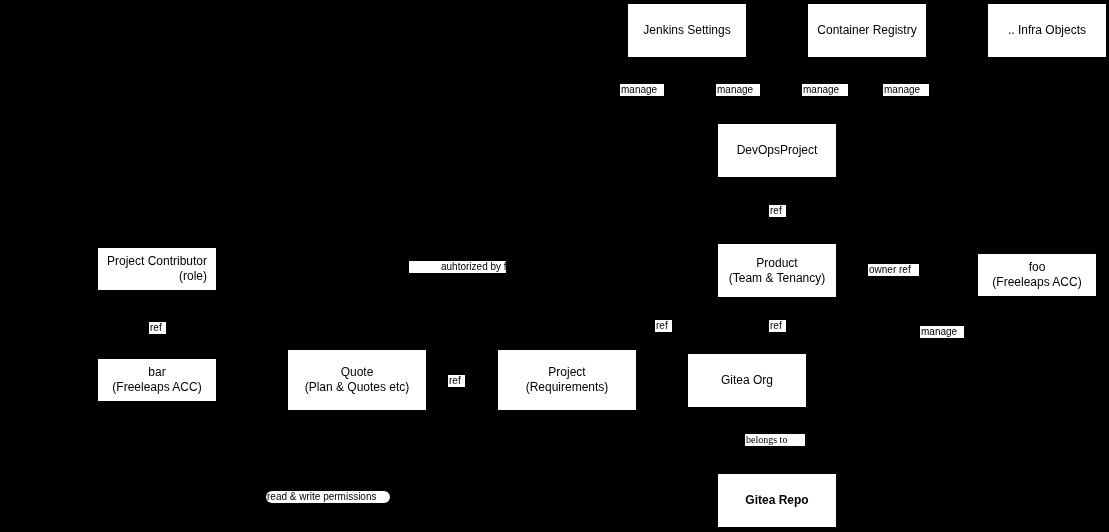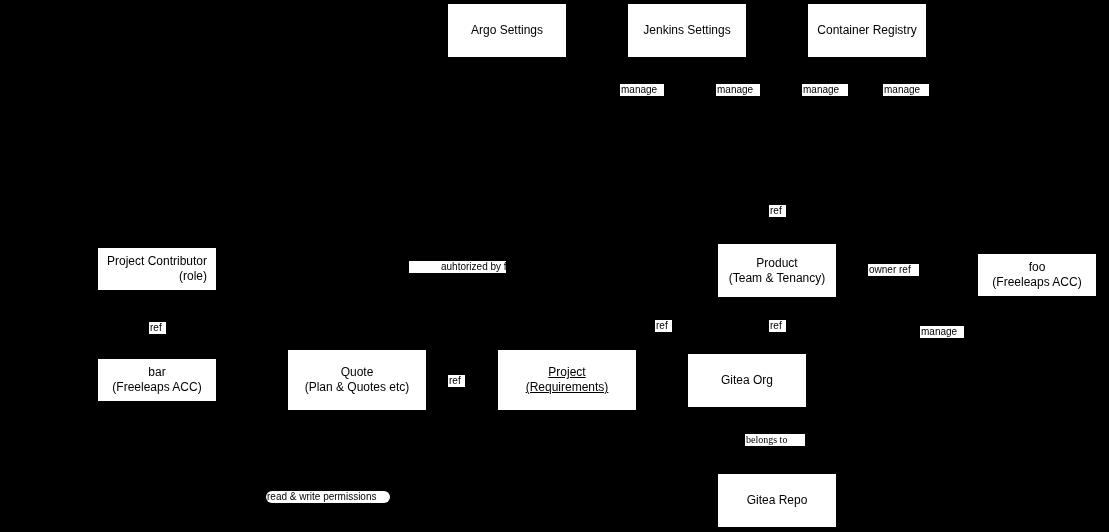--- a/index.html
+++ b/index.html
@@ -37,37 +37,38 @@
     line-height: 12px;
     padding: 0 1px;
     box-sizing: border-box;
     white-space: nowrap;
   }
 </style>
 </head>
 <body>
 
 <div id="canvas">
-    <div class="node" style="left: 447px; top: 3px; width: 120px; height: 55px;">Argo Settings</div>
     <div class="node" style="left: 807px; top: 3px; width: 120px; height: 55px;">Container Registry</div>
     <div class="node" style="left: 627px; top: 3px; width: 120px; height: 55px;">Jenkins Settings</div>
+    <div class="node" style="left: 987px; top: 3px; width: 120px; height: 55px;">.. Infra Objects</div>
+    <div class="node" style="left: 717px; top: 123px; width: 120px; height: 55px;">DevOpsProject</div>
     <div class="node" style="left: 97px; top: 247px; width: 120px; height: 44px; text-align: right;">Project Contributor
 (role)</div>
     <div class="node" style="left: 717px; top: 243px; width: 120px; height: 55px;">Product
 (Team &amp; Tenancy)</div>
     <div class="node" style="left: 977px; top: 253px; width: 120px; height: 44px;">foo
 (Freeleaps ACC)</div>
     <div class="node" style="left: 97px; top: 358px; width: 120px; height: 44px;">bar
 (Freeleaps ACC)</div>
     <div class="node" style="left: 287px; top: 349px; width: 140px; height: 62px;">Quote
 (Plan &amp; Quotes etc)</div>
-    <div class="node" style="left: 497px; top: 349px; width: 140px; height: 62px; text-decoration: underline;">Project
+    <div class="node" style="left: 497px; top: 349px; width: 140px; height: 62px;">Project
 (Requirements)</div>
     <div class="node" style="left: 687px; top: 353px; width: 120px; height: 55px;">Gitea Org</div>
-    <div class="node" style="left: 717px; top: 473px; width: 120px; height: 55px;">Gitea Repo</div>
+    <div class="node" style="left: 717px; top: 473px; width: 120px; height: 55px; font-weight: bold;">Gitea Repo</div>
     <div class="edge-label" style="left: 620px; top: 84px; width: 44px;">manage</div>
     <div class="edge-label" style="left: 716px; top: 84px; width: 44px;">manage</div>
     <div class="edge-label" style="left: 802px; top: 84px; width: 46px;">manage</div>
     <div class="edge-label" style="left: 883px; top: 84px; width: 46px;">manage</div>
     <div class="edge-label" style="left: 769px; top: 205px; width: 17px;">ref</div>
     <div class="edge-label" style="left: 409px; top: 261px; width: 97px; padding-left: 32px;">auhtorized by foo</div>
     <div class="edge-label" style="left: 868px; top: 264px; width: 51px;">owner ref</div>
     <div class="edge-label" style="left: 149px; top: 322px; width: 17px;">ref</div>
     <div class="edge-label" style="left: 655px; top: 320px; width: 17px;">ref</div>
     <div class="edge-label" style="left: 769px; top: 320px; width: 17px;">ref</div>

